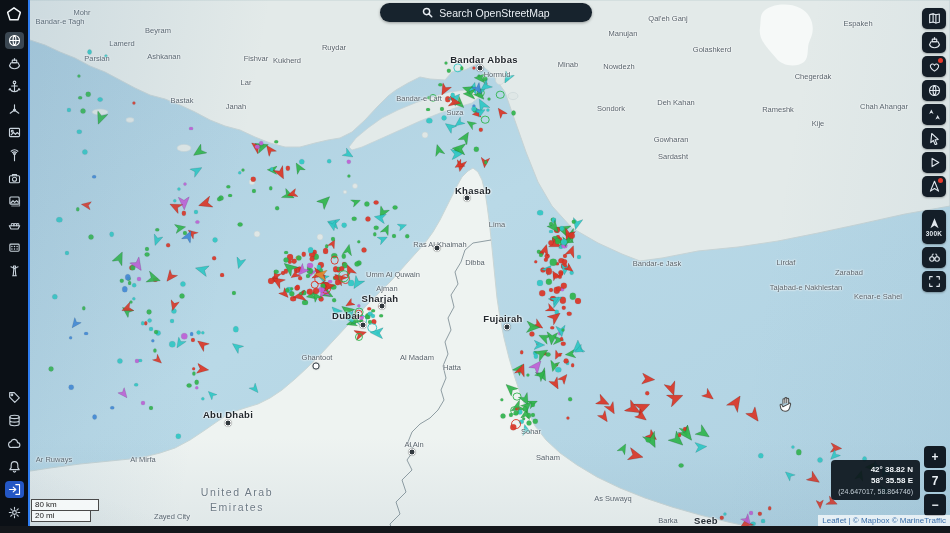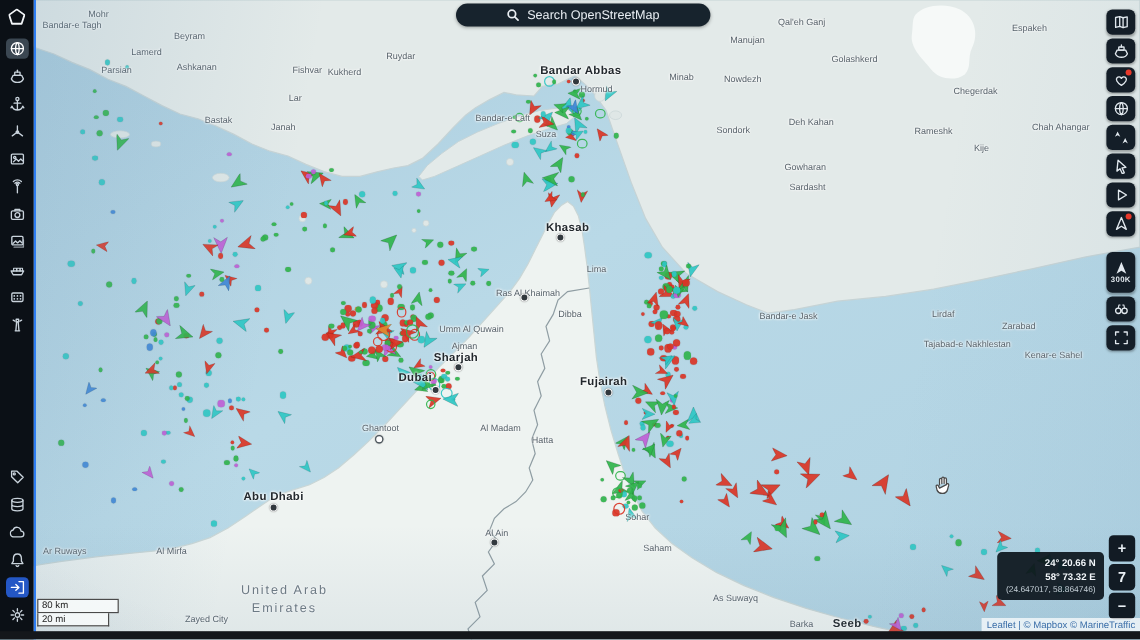--- a/index.html
+++ b/index.html
@@ -1284,22 +1284,22 @@
     </div>
   </div>
 
 <div id="zoomctl">
   <div class="z-btn">+</div>
   <div class="z-btn z-level">7</div>
   <div class="z-btn">−</div>
 </div>
 
 <div id="coords">
-  <div class="c1">24° 20.66 N</div>
-  <div class="c1">58° 73.32 E</div>
+  <div class="c1">42° 38.82 N</div>
+  <div class="c1">58° 35.58 E</div>
   <div class="c2">(24.647017, 58.864746)</div>
 </div>
 
 <div id="scale">
   <div class="s-box km">80 km</div>
   <div class="s-box mi">20 mi</div>
 </div>
 
 <div id="attr">Leaflet | © Mapbox © MarineTraffic</div>
 

